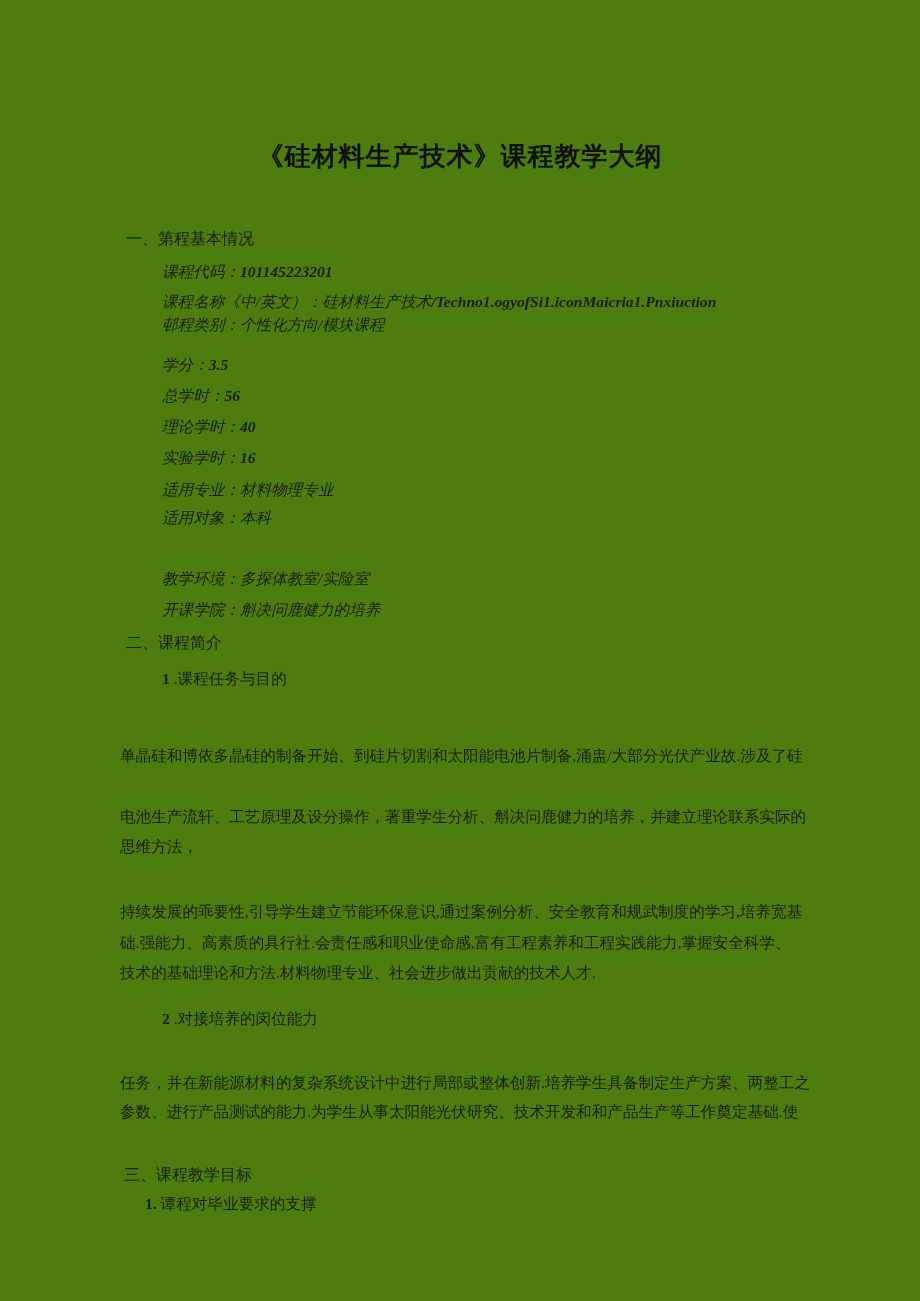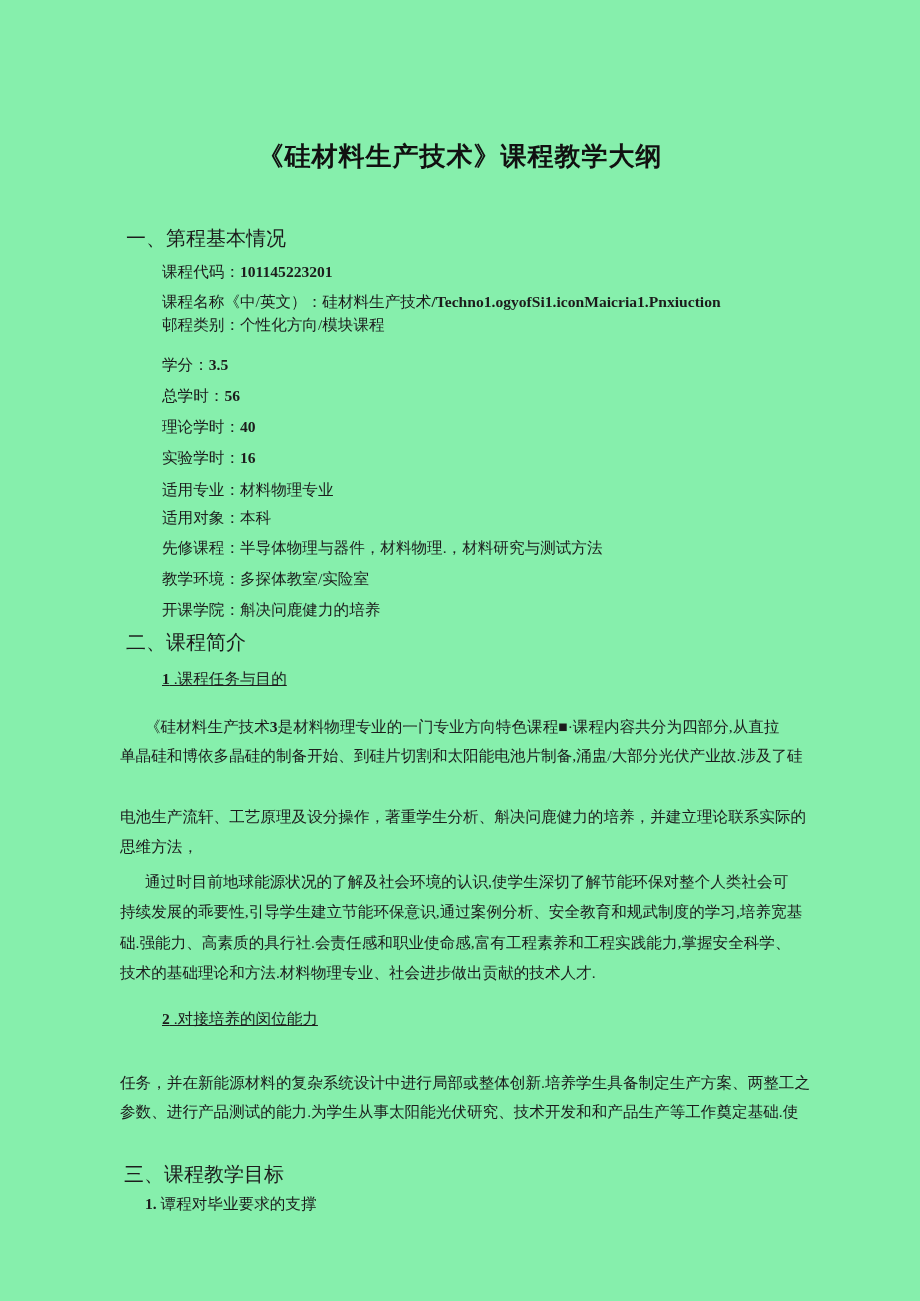--- a/index.html
+++ b/index.html
@@ -1,20 +1,20 @@
 <!DOCTYPE html>
 <html><head>
 <meta charset="utf-8">
 <style>
   html,body{margin:0;padding:0;background:#ffffff;}
   .page{
     position:relative;
     width:920px;
     height:1301px;
-    background:#86efac;
+    background:#4d7c0f;
     overflow:hidden;
     font-family:"Liberation Serif","DejaVu Serif",serif;
     color:#1c1c1c;
   }
   .doc-title{
     position:absolute;
     left:0; right:0;
     top:139px;
     text-align:center;
     font-family:"Liberation Sans","DejaVu Sans",sans-serif;
@@ -22,23 +22,23 @@
     font-size:26px;
     letter-spacing:1px;
     color:#111;
   }
   .line{
     position:absolute;
     white-space:nowrap;
     font-size:15.6px;
     line-height:21px;
   }
-  .heading{ left:126px; font-size:20px;font-family:Liberation Serif, serif; }
-  .field{ left:162px; }
-  .subitem{ left:162px;text-decoration:underline; }
+  .heading{ left:126px; font-size:16px;font-family:Liberation Serif, serif; }
+  .field{ left:162px;font-style:italic; }
+  .subitem{ left:162px; }
   .para-line{ left:120px; }
   .indent{ padding-left:25px; }
   .b{ font-weight:700; }
 </style>
 </head>
 <body>
 
 <div class="page">
 
   <div class="doc-title">《硅材料生产技术》课程教学大纲</div>
@@ -56,36 +56,33 @@
   <div class="line field" style="top:385px"><span>总学时：</span><span class="b">56</span></div>
 
   <div class="line field" style="top:416px"><span>理论学时：</span><span class="b">40</span></div>
 
   <div class="line field" style="top:447px"><span>实验学时：</span><span class="b">16</span></div>
 
   <div class="line field" style="top:479px"><span>适用专业：</span><span>材料物理专业</span></div>
 
   <div class="line field" style="top:507px"><span>适用对象：</span><span>本科</span></div>
 
-  <div class="line field" style="top:537px"><span>先修课程：</span><span>半导体物理与器件，材料物理.，材料研究与测试方法</span></div>
 
   <div class="line field" style="top:568px"><span>教学环境：</span><span>多探体教室/实险室</span></div>
 
   <div class="line field" style="top:599px"><span>开课学院：</span><span>斛决问鹿健力的培养</span></div>
 
   <div class="line heading" style="top:632px">二、课程简介</div>
 
   <div class="line subitem" style="top:668px"><span class="b">1</span><span> .课程任务与目的</span></div>
 
-  <div class="line para-line indent" style="top:716px"><span>《硅材料生产技术</span><span class="b">3</span><span>是材料物理专业的一门专业方向特色课程■·课程内容共分为四部分,从直拉</span></div>
   <div class="line para-line" style="top:745px">单晶硅和博依多晶硅的制备开始、到硅片切割和太阳能电池片制备,涌盅/大部分光伏产业故.涉及了硅</div>
   <div class="line para-line" style="top:806px">电池生产流轩、工艺原理及设分操作，著重学生分析、斛决问鹿健力的培养，并建立理论联系实际的</div>
   <div class="line para-line" style="top:836px">思维方法，</div>
 
-  <div class="line para-line indent" style="top:871px">通过时目前地球能源状况的了解及社会环境的认识,使学生深切了解节能环保对整个人类社会可</div>
   <div class="line para-line" style="top:901px">持续发展的乖要性,引导学生建立节能环保意识,通过案例分析、安全教育和规武制度的学习,培养宽基</div>
   <div class="line para-line" style="top:932px">础.强能力、高素质的具行社.会责任感和职业使命感,富有工程素养和工程实践能力,掌握安全科学、</div>
   <div class="line para-line" style="top:962px">技术的基础理论和方法.材料物理专业、社会进步做出贡献的技术人才.</div>
 
   <div class="line subitem" style="top:1008px"><span class="b">2</span><span> .对接培养的闵位能力</span></div>
 
   <div class="line para-line" style="top:1072px">任务，并在新能源材料的复杂系统设计中进行局部或整体创新.培养学生具备制定生产方案、两整工之</div>
   <div class="line para-line" style="top:1101px">参数、进行产品测试的能力.为学生从事太阳能光伏研究、技术开发和和产品生产等工作奠定基础.使</div>
 
   <div class="line heading" style="top:1164px;left:124px">三、课程教学目标</div>

